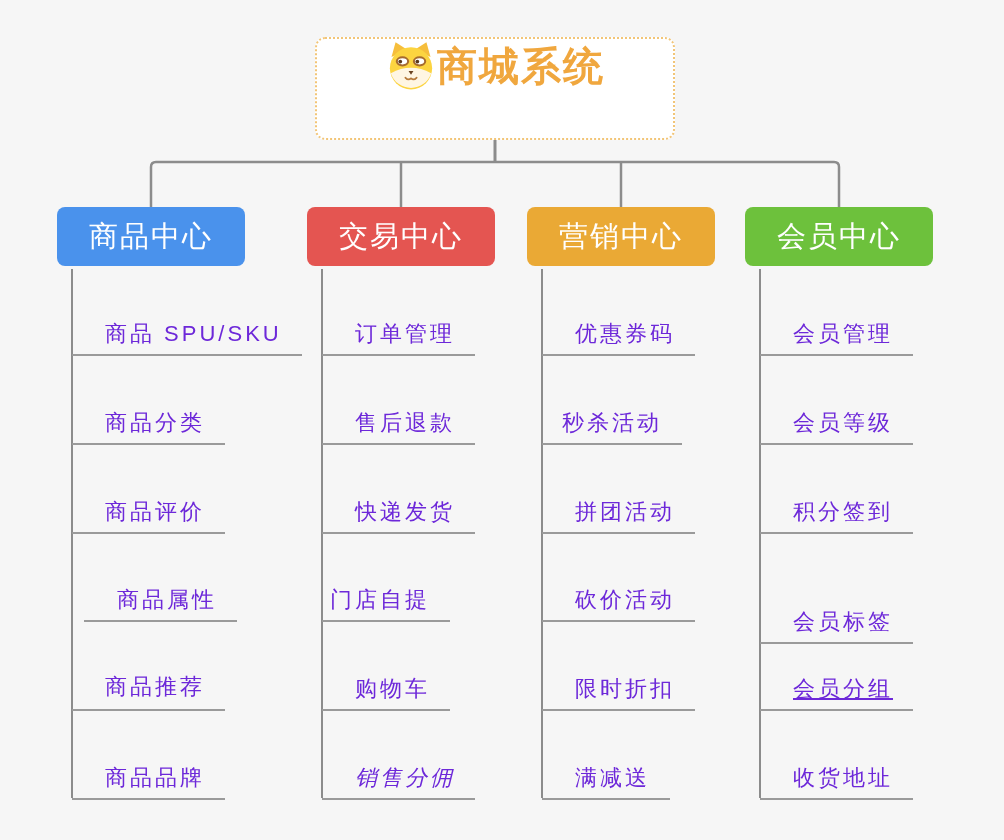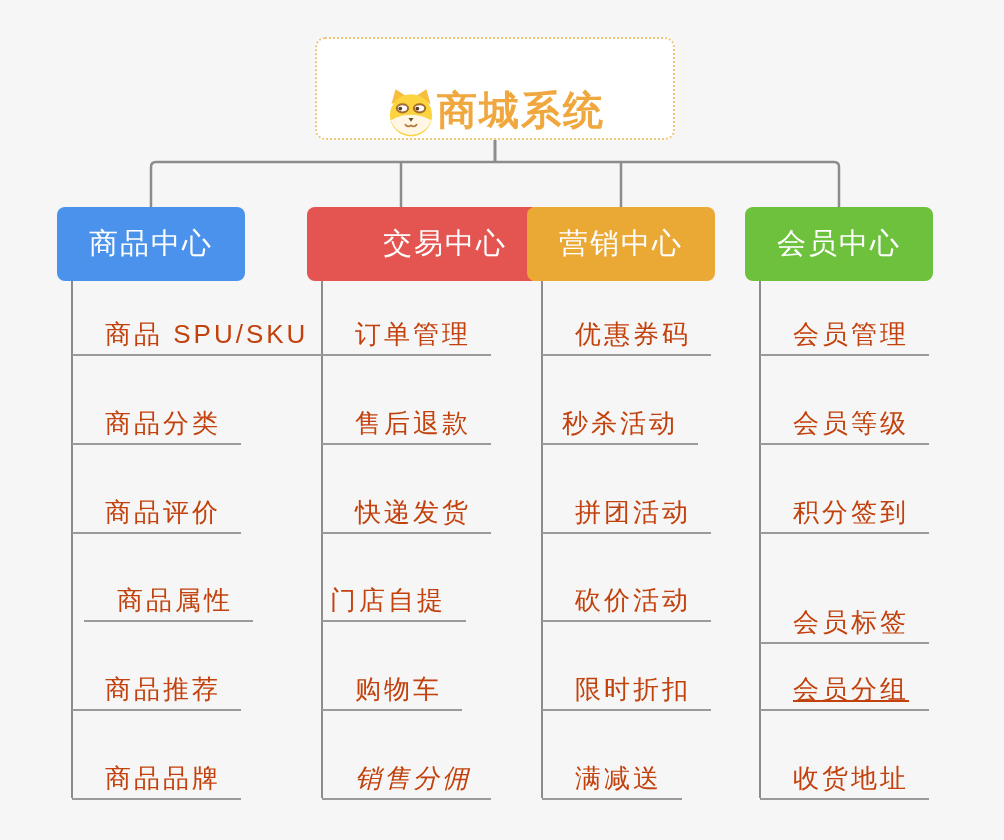--- a/index.html
+++ b/index.html
@@ -22,55 +22,55 @@
   }
   .root-node {
     position: absolute;
     left: 315px; top: 37px;
     width: 360px; height: 103px;
     background: #ffffff;
     border: 2px dotted #f2c577;
     border-radius: 10px;
     box-sizing: border-box;
     display: flex;
-    align-items: flex-end;
+    align-items: flex-start;
     justify-content: center;
     cursor: pointer;
   }
   .root-title {
     color: #f0a73e;
     font-size: 40px;
     font-weight: bold;
     letter-spacing: 2px;
     white-space: nowrap;
   }
   .root-icon { width: 52px; height: 52px; flex: 0 0 auto; }
   .branch-node {
     position: absolute;
     top: 207px;
-    width: 188px; height: 74px;
+    width: 188px; height: 59px;
     border-radius: 8px;
     display: flex;
     align-items: center;
     justify-content: center;
     color: #ffffff;
     font-size: 29px;
     letter-spacing: 2px;
     white-space: nowrap;
     cursor: pointer;
     font-family: Liberation Mono, monospace;
   }
   .leaf-item {
     position: absolute;
     height: 36px;
     line-height: 36px;
     padding: 0 20px 2px 33px;
     border-bottom: 2px solid #9a9a9a;
-    color: #c2410c;
-    font-size: 26px;
+    color: #6d28d9;
+    font-size: 22px;
     letter-spacing: 3px;
     white-space: nowrap;
     cursor: pointer;
   }
 </style>
 </head>
 <body>
 
 <div id="canvas">
 
@@ -102,23 +102,23 @@
   </div>
 
   <div id="branches">
       <div class="branch-node" style="left: 57px; background: rgb(74, 146, 236);">
         <span>商品中心</span>
       </div>
       <div class="leaf-item" style="left: 72px; top: 316px;">商品 SPU/SKU</div>
       <div class="leaf-item" style="left: 72px; top: 405px;">商品分类</div>
       <div class="leaf-item" style="left: 72px; top: 494px;">商品评价</div>
       <div class="leaf-item" style="left: 84px; top: 582px; text-align: center;">商品属性</div>
-      <div class="leaf-item" style="left: 72px; top: 671px;">商品推荐</div>
+      <div class="leaf-item" style="left: 72px; top: 671px; font-family: Liberation Mono, monospace;">商品推荐</div>
       <div class="leaf-item" style="left: 72px; top: 760px;">商品品牌</div>
-      <div class="branch-node" style="left: 307px; background: rgb(228, 85, 81); padding-left: 44px;">
+      <div class="branch-node" style="left: 307px; background: rgb(228, 85, 81);">
         <span>交易中心</span>
       </div>
       <div class="leaf-item" style="left: 322px; top: 316px;">订单管理</div>
       <div class="leaf-item" style="left: 322px; top: 405px;">售后退款</div>
       <div class="leaf-item" style="left: 322px; top: 494px;">快递发货</div>
       <div class="leaf-item" style="left: 322px; top: 582px; padding-left: 8px;">门店自提</div>
       <div class="leaf-item" style="left: 322px; top: 671px;">购物车</div>
       <div class="leaf-item" style="left: 322px; top: 760px; font-style: italic;">销售分佣</div>
       <div class="branch-node" style="left: 527px; background: rgb(234, 169, 53);">
         <span>营销中心</span>

